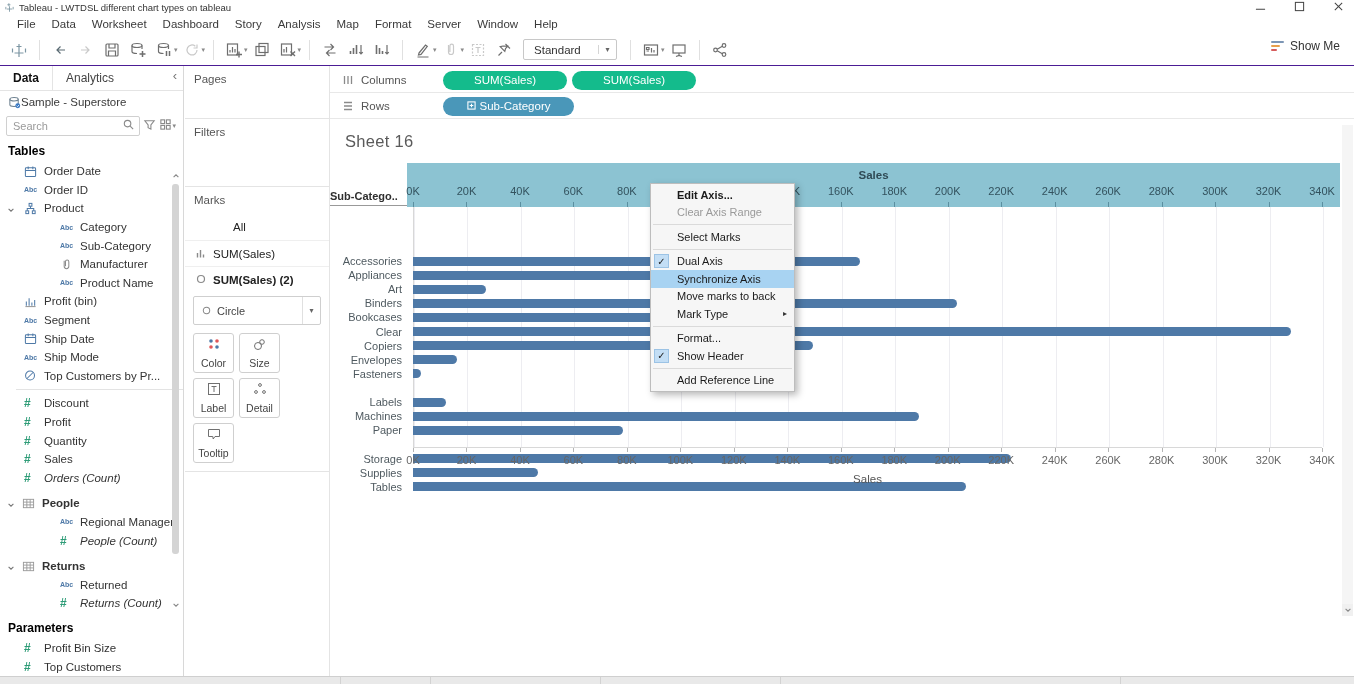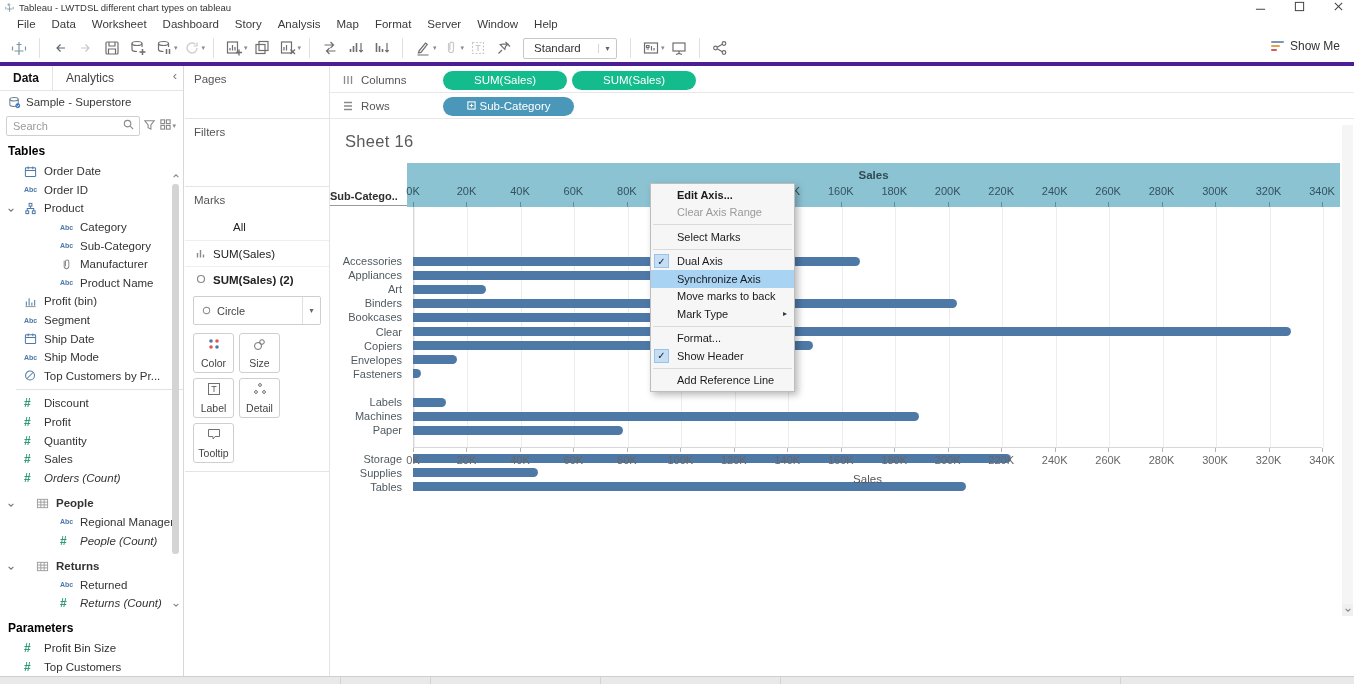--- a/index.html
+++ b/index.html
@@ -12,52 +12,52 @@
   #titlebar .logo-sm { width:11px; height:11px; margin-right:4px; }
   #win-controls { position:absolute; right:10px; top:1px; display:flex; gap:28px; }
   #win-controls svg { width:11px; height:11px; stroke:#444; fill:none; stroke-width:1.1; }
 
   
   #menubar { position:absolute; top:15px; left:0; right:0; height:19px; display:flex; align-items:center;
     font-size:11.5px; color:#3a3a3a; padding-left:9px; background:#fff; }
   #menubar .mi { padding:0 8px; line-height:19px; cursor:default; }
 
   
-  #toolbar { position:absolute; top:34px; left:0; right:0; height:32px; background:#fff; border-bottom:4px solid #4c1d95;
+  #toolbar { position:absolute; top:34px; left:0; right:0; height:32px; background:#fff; border-bottom:1px solid #4c1d95;
     display:flex; align-items:center; padding-left:6px; }
   .tbi { width:26px; height:24px; display:flex; align-items:center; justify-content:center; }
   .tbi svg { width:18px; height:18px; stroke:#6e6e6e; fill:none; stroke-width:1.2; }
   .tbi.dis svg { stroke:#c9c9c9; }
   .caret { font-size:7px; color:#8a8a8a; margin:0 1px 0 -3px; }
   .tsep { width:1px; height:20px; background:#e0e0e0; margin:0 7px; }
   #standard-select { display:flex; align-items:center; border:1px solid #c8c8c8; border-radius:2px; height:21px;
     margin:0 6px; background:#fff; }
   #standard-select .val { font-size:11.5px; color:#333; padding:0 10px; width:74px; }
   #standard-select .dd { border-left:1px solid #d5d5d5; width:18px; text-align:center; font-size:8px; color:#666; }
   #showme { position:absolute; right:14px; top:5px; display:flex; align-items:center; gap:6px; font-size:12px; color:#333; }
   .showme-ic { display:inline-flex; flex-direction:column; gap:1.5px; }
   .showme-ic i { display:block; height:2.5px; border-radius:1px; }
 
   
   #sidebar { position:absolute; top:66px; left:0; width:184px; bottom:8px; background:#fff; border-right:1px solid #d8d8d8; }
   #side-tabs { height:25px; display:flex; align-items:center; border-bottom:1px solid #e4e4e4; position:relative; }
   #side-tabs .tab { font-size:12px; padding:0 13px; line-height:24px; color:#444; }
   #side-tabs .tab.active { font-weight:bold; color:#111; border-right:1px solid #e4e4e4; }
   #collapse { position:absolute; right:6px; top:2px; color:#777; font-size:13px; }
-  #datasource { height:22px; display:flex; align-items:center; gap:5px; padding-left:8px; font-size:11.5px; color:#3a3a3a; }
+  #datasource { height:22px; display:flex; align-items:center; padding-left:8px; font-size:11.5px; color:#3a3a3a; }
   #searchrow { display:flex; align-items:center; margin:3px 6px 2px 6px; gap:3px; }
   #searchbox { flex:1; display:flex; align-items:center; border:1px solid #d0d0d0; height:20px; border-radius:2px; padding:0 4px 0 6px; }
   #searchbox input { border:none; outline:none; flex:1; font-size:11px; color:#333; width:80px; font-family:inherit; }
   #searchbox input::placeholder { color:#9a9a9a; }
   .mini-ic svg { width:13px; height:13px; stroke:#8a8a8a; fill:none; stroke-width:1.2; }
   #tables-header { font-size:12px; font-weight:bold; color:#000; padding:6px 8px 4px 8px; }
   #fields { position:relative; }
   .frow { height:18.6px; display:flex; align-items:center; font-size:11.5px; color:#333; position:relative; padding-left:24px; }
   .frow.ind2 { padding-left:60px; }
-  .frow.grp { padding-left:36px; font-weight:bold; }
+  .frow.grp { padding-left:22px; font-weight:bold; }
   .frow .chev { position:absolute; left:7px; top:5px; }
   .frow .chev svg { width:8px; height:8px; stroke:#777; fill:none; stroke-width:1.4; }
   .ficon { width:20px; display:flex; align-items:center; flex-shrink:0; }
   .ficon svg { width:13px; height:13px; }
   .ficon .abc { font-size:7px; font-weight:bold; color:#4e79a7; letter-spacing:0; }
   .ficon .hash { font-size:12px; font-weight:bold; color:#2e9c77; line-height:1; }
   .frow.it .flabel { font-style:italic; }
   .fdivider { height:1px; background:#e3e3e3; margin:4px 0 4px 16px; }
   .fgap { height:7px; }
   #params-header { font-size:12px; font-weight:bold; color:#000; padding:8px 8px 4px 8px; }

